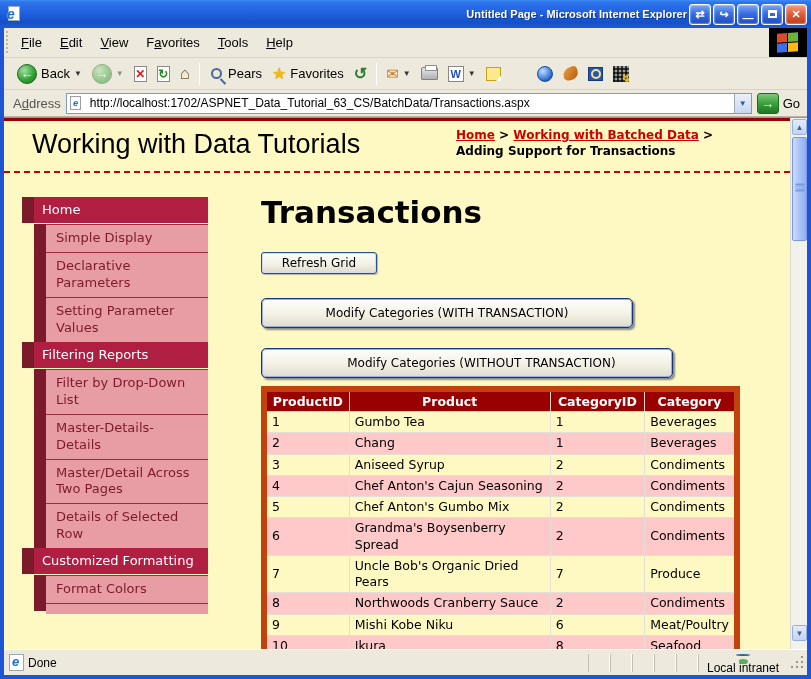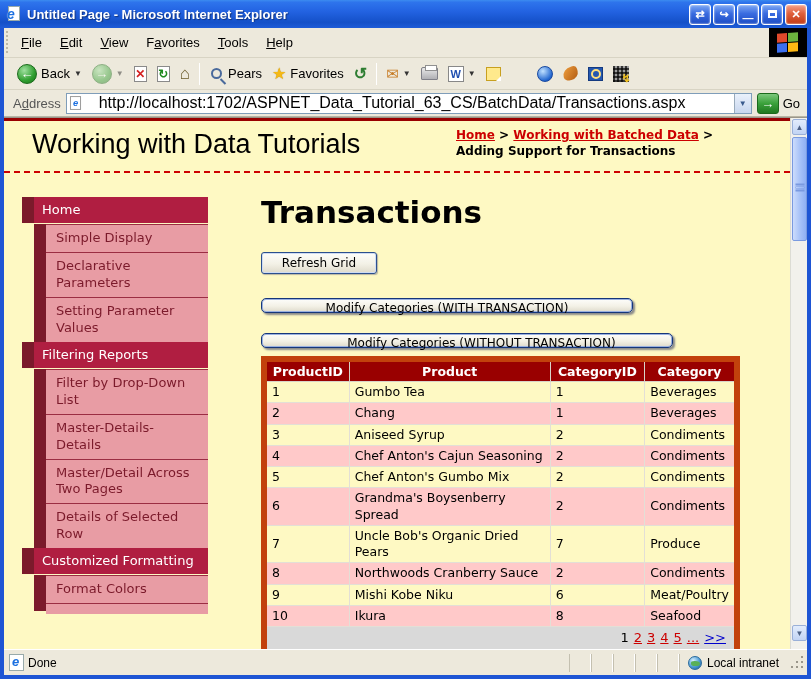--- a/index.html
+++ b/index.html
@@ -10,22 +10,22 @@
             border-left:4px solid var(--window-frame); border-right:4px solid var(--window-frame);
             border-bottom:4px solid var(--window-frame); background:var(--chrome-bg); }
 
   
   .titlebar { height:28px; margin:0 -4px; flex:0 0 auto;
     background:linear-gradient(180deg,#3C8CF0 0%,#2E74EC 8%,#2363E2 40%,#1450C8 80%,#1E5CD8 100%);
     display:flex; align-items:center; padding:0 4px 0 6px; }
   .titlebar .app-icon { width:16px; height:16px; position:relative; margin-right:5px; flex:0 0 auto; }
   .titlebar .app-icon .page { position:absolute; left:2px; top:0; width:12px; height:15px; background:#fff; border:1px solid #9aa; }
   .titlebar .app-icon .e { position:absolute; left:1px; top:0px; color:#1a6fe0; font-weight:bold; font-size:14px; font-style:italic; text-shadow:0 0 1px #fff; }
-  .titlebar .title-text { color:#fff; font-weight:bold; font-size:13px; text-shadow:1px 1px 1px #10337E; flex:1 1 auto;
-    white-space:nowrap; overflow:hidden; }
+  .titlebar .title-text { color:#fff; font-weight:bold; font-size:11px; text-shadow:1px 1px 1px #10337E; flex:1 1 auto;
+    white-space:nowrap; overflow:hidden;text-align:right; }
   .win-btn { width:22px; height:21px; margin-left:2px; border-radius:3px; border:1px solid #fff;
     background:linear-gradient(180deg,#7DA8F4,#3A6CE0 45%,#1C4CC4); color:#fff; font-size:11px; font-weight:bold;
     display:flex; align-items:center; justify-content:center; box-shadow:inset 0 0 2px #fff; cursor:default; }
   .win-btn.close { background:linear-gradient(180deg,#F4A088,#E0603C 45%,#C03A14); }
   .win-btn .maxbox { width:9px; height:8px; border:2px solid #fff; border-top-width:3px; display:block; }
   .win-btn.min span { margin-top:8px; }
 
   
   .menubar { height:30px; flex:0 0 auto; background:var(--chrome-bg); display:flex; align-items:stretch;
     border-bottom:1px solid #d8d4c4; }
@@ -73,21 +73,21 @@
   .gridic::after { content:"↯"; position:absolute; right:-2px; bottom:-3px; color:#f0c020; font-size:11px; font-weight:bold; }
 
   
   .addressbar { height:27px; flex:0 0 auto; display:flex; align-items:center; background:var(--chrome-bg); padding-right:3px;
     border-bottom:1px solid #b8b4a4; }
   .addr-label { font-size:13px; color:#555; margin:0 5px 0 1px; }
   .addr-label u { text-decoration:underline; }
   .addr-input { flex:1 1 auto; height:21px; background:#fff; border:1px solid #7f9db9; display:flex; align-items:center; padding-left:2px; }
   .addr-input .page-ic { transform:scale(.85); flex:0 0 auto; }
   .addr-input .e2 { position:absolute; color:#1a6fe0; font-weight:bold; font-size:11px; font-style:italic; }
-  .addr-url { font-size:16px; color:#000; margin-left:17px; white-space:nowrap; overflow:hidden; flex:1 1 auto; font-family:"Liberation Sans",sans-serif; }
+  .addr-url { font-size:12px; color:#000; margin-left:8px; white-space:nowrap; overflow:hidden; flex:1 1 auto; font-family:"Liberation Sans",sans-serif; }
   .addr-drop { width:17px; height:19px; background:linear-gradient(180deg,#EAF1FB,#C8D6EE); border-left:1px solid #9ab; display:flex; align-items:center; justify-content:center; font-size:8px; color:#3a5a8c; }
   .go-btn { width:22px; height:21px; margin-left:5px; border-radius:3px; border:1px solid #1c6a1c;
     background:linear-gradient(180deg,#7cc87c,var(--go-green) 50%,#207820); color:#fff; font-weight:bold; font-size:13px;
     display:flex; align-items:center; justify-content:center; }
   .go-label { font-size:13px; color:#000; margin:0 4px 0 4px; }
 
   
   .content { position:relative; flex:1 1 auto; background:#fff; overflow:hidden; border-top:1px solid #9a968a; }
   .page-area { position:absolute; left:0; top:0; right:17px; bottom:0; overflow:hidden; background:#fef9c3; }
   .top-rule { height:3px; background:var(--grid-header); }
@@ -109,21 +109,21 @@
   .nav-item.partial { margin-left:12px; height:8px; }
   .nav-item.partial .label { flex:1 1 auto; background:var(--sidebar-pink); border-top:1px solid #9b2d42; }
 
   
   .main { position:absolute; left:257px; top:76px; width:500px; font-family:"DejaVu Sans",sans-serif; }
   .main h1 { font-size:31px; font-weight:bold; color:#000; font-family:"DejaVu Sans",sans-serif; }
   .xp-btn { display:block; font-family:"DejaVu Sans",sans-serif; font-size:12px; color:#000; text-align:center;
     border:1px solid #2b4f8e; border-radius:3px; background:linear-gradient(#fdfdfb,#f3f1e6 55%,#dedacb);
     box-shadow:inset 0 0 0 1px #cfdcf2, 1px 1px 1px #b8b4a4; padding:3px 10px; cursor:pointer; }
   .btn-refresh { margin-top:22px; width:116px; height:22px; }
-  .btn-wide { border:1px solid #16367a; box-shadow:inset 0 0 0 1px #9ab1e0, 2px 2px 2px #8a8a8a; border-radius:5px; height:15px; padding:2px 10px; }
+  .btn-wide { border:1px solid #16367a; box-shadow:inset 0 0 0 1px #9ab1e0, 2px 2px 2px #8a8a8a; border-radius:5px; height:30px; padding:2px 10px; }
   .btn-with { margin-top:24px; width:372px; }
   .btn-without { margin-top:20px; width:412px;padding-left:39px; }
 
   
   table.grid { margin-top:8px; border-collapse:collapse; width:479px; font-size:12.5px; font-family:"DejaVu Sans",sans-serif;
     border:6px solid #c2410c; }
   table.grid th { background:var(--grid-header); color:#fff; font-weight:bold; text-align:center; padding:2px 4px; border:1px solid #d8d4c8; font-size:12.5px; }
   table.grid td { padding:2px 5px; border:1px solid #e3dfd6; color:#000; vertical-align:middle; line-height:1.3; }
   table.grid tr.alt td { background:var(--grid-pink); }
   table.grid col.c0 { width:86px; } table.grid col.c1 { width:226px; }
@@ -145,21 +145,21 @@
     box-shadow:0 0 0 0.5px #7a9ae0, 0 3px 0 0.5px #7a9ae0, 0 -3px 0 0.5px #7a9ae0; }
 
   
   .statusbar { height:26px; flex:0 0 auto; background:var(--chrome-bg); display:flex; align-items:center;
     border-top:1px solid #fff; font-size:12px; color:#000; padding:0 2px; }
   .status-icon { width:15px; height:17px; background:#fff; border:1px solid #9aa; margin:0 4px 0 3px; position:relative; }
   .status-icon::after { content:"e"; position:absolute; left:2px; top:-1px; color:#1a6fe0; font-weight:bold; font-style:italic; font-size:13px; }
   .status-text { flex:1 1 auto; }
   .status-panes { display:flex; height:18px; }
   .status-pane { width:22px; border-left:1px solid #c4c0b0; border-right:1px solid #fff; }
-  .zone { display:flex; align-items:center; gap:5px; padding:0 10px 0 8px; border-left:1px solid #c4c0b0; height:18px; }
+  .zone { display:flex; align-items:center; gap:5px; padding:0 10px 0 8px; border-left:1px solid #c4c0b0; height:18px;flex-direction:column; }
   .globe { width:14px; height:14px; border-radius:50%; background:radial-gradient(circle at 35% 30%, #d8f0ff, #4a9ad4 55%, #1a5a94); border:1px solid #2a6a9c; position:relative; }
   .globe::after { content:""; position:absolute; left:2px; top:4px; width:9px; height:5px; background:#58b058; border-radius:40% 60% 50% 50%; }
   .resize-grip { width:14px; height:14px; margin-left:2px; background:
      radial-gradient(circle 1.5px at 11px 11px,#9a968a 95%,transparent), radial-gradient(circle 1.5px at 11px 6px,#9a968a 95%,transparent),
      radial-gradient(circle 1.5px at 6px 11px,#9a968a 95%,transparent), radial-gradient(circle 1.5px at 11px 1px,#9a968a 95%,transparent),
      radial-gradient(circle 1.5px at 6px 6px,#9a968a 95%,transparent), radial-gradient(circle 1.5px at 1px 11px,#9a968a 95%,transparent); }
 </style>
 </head>
 <body>
 

